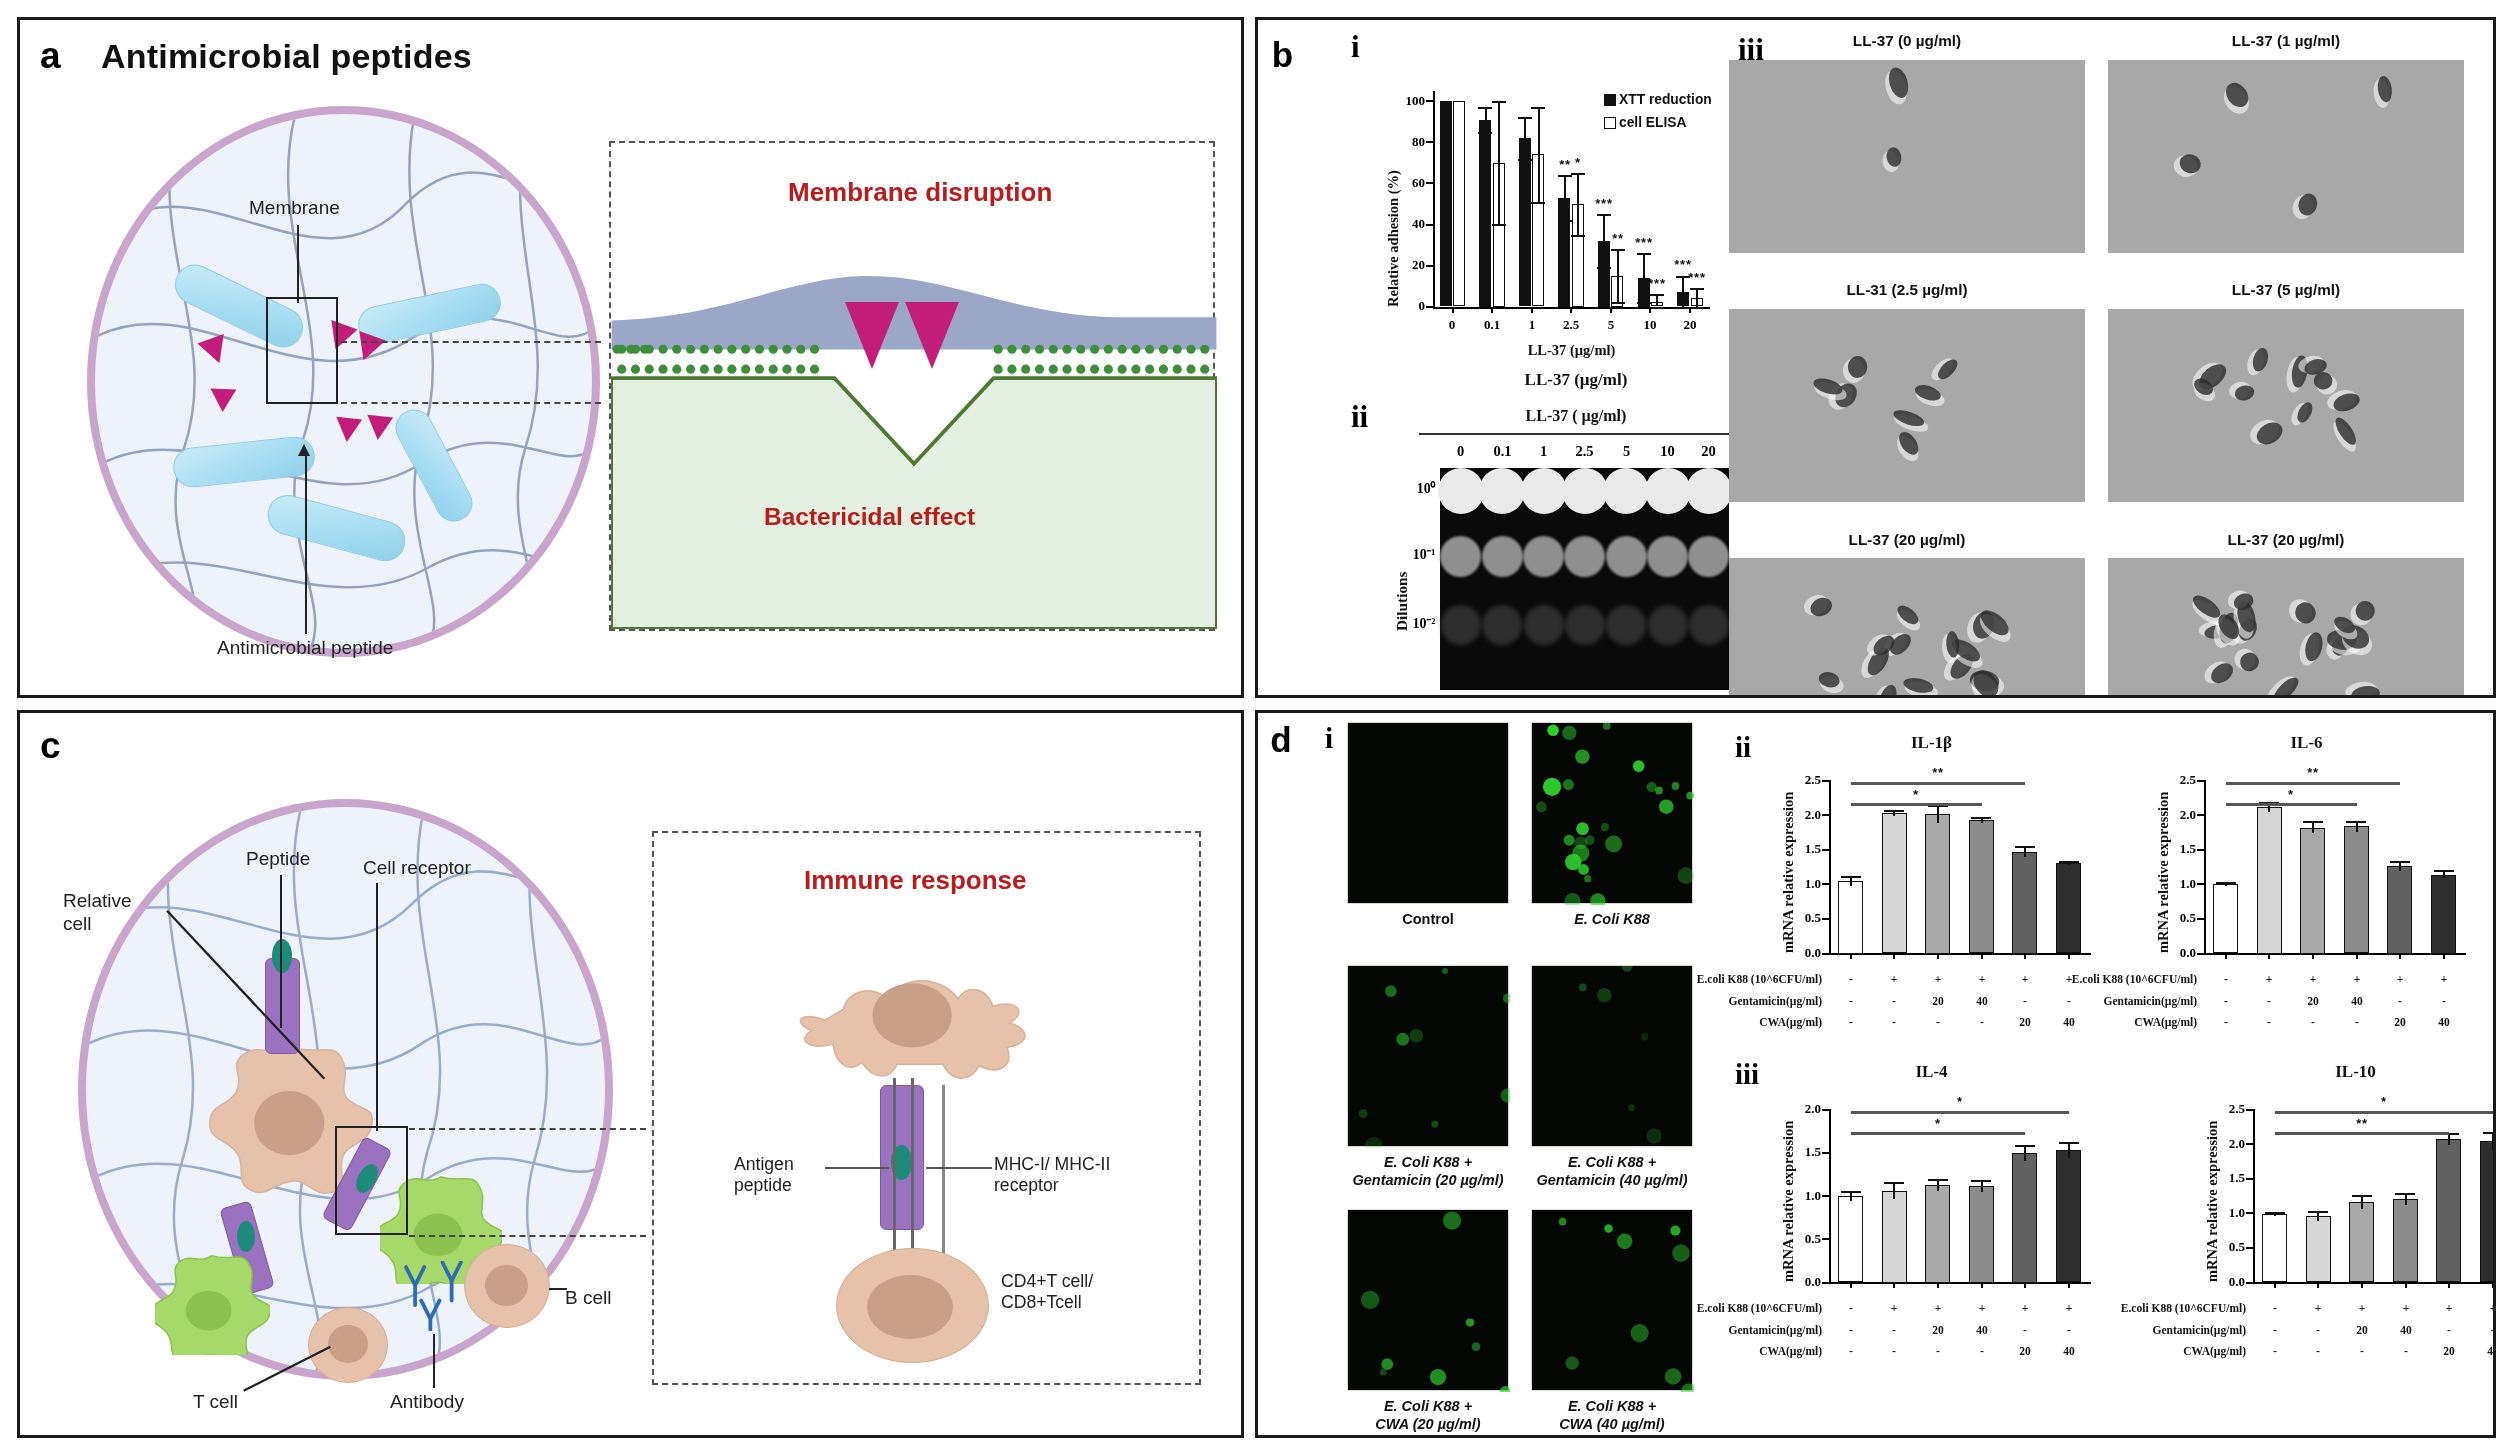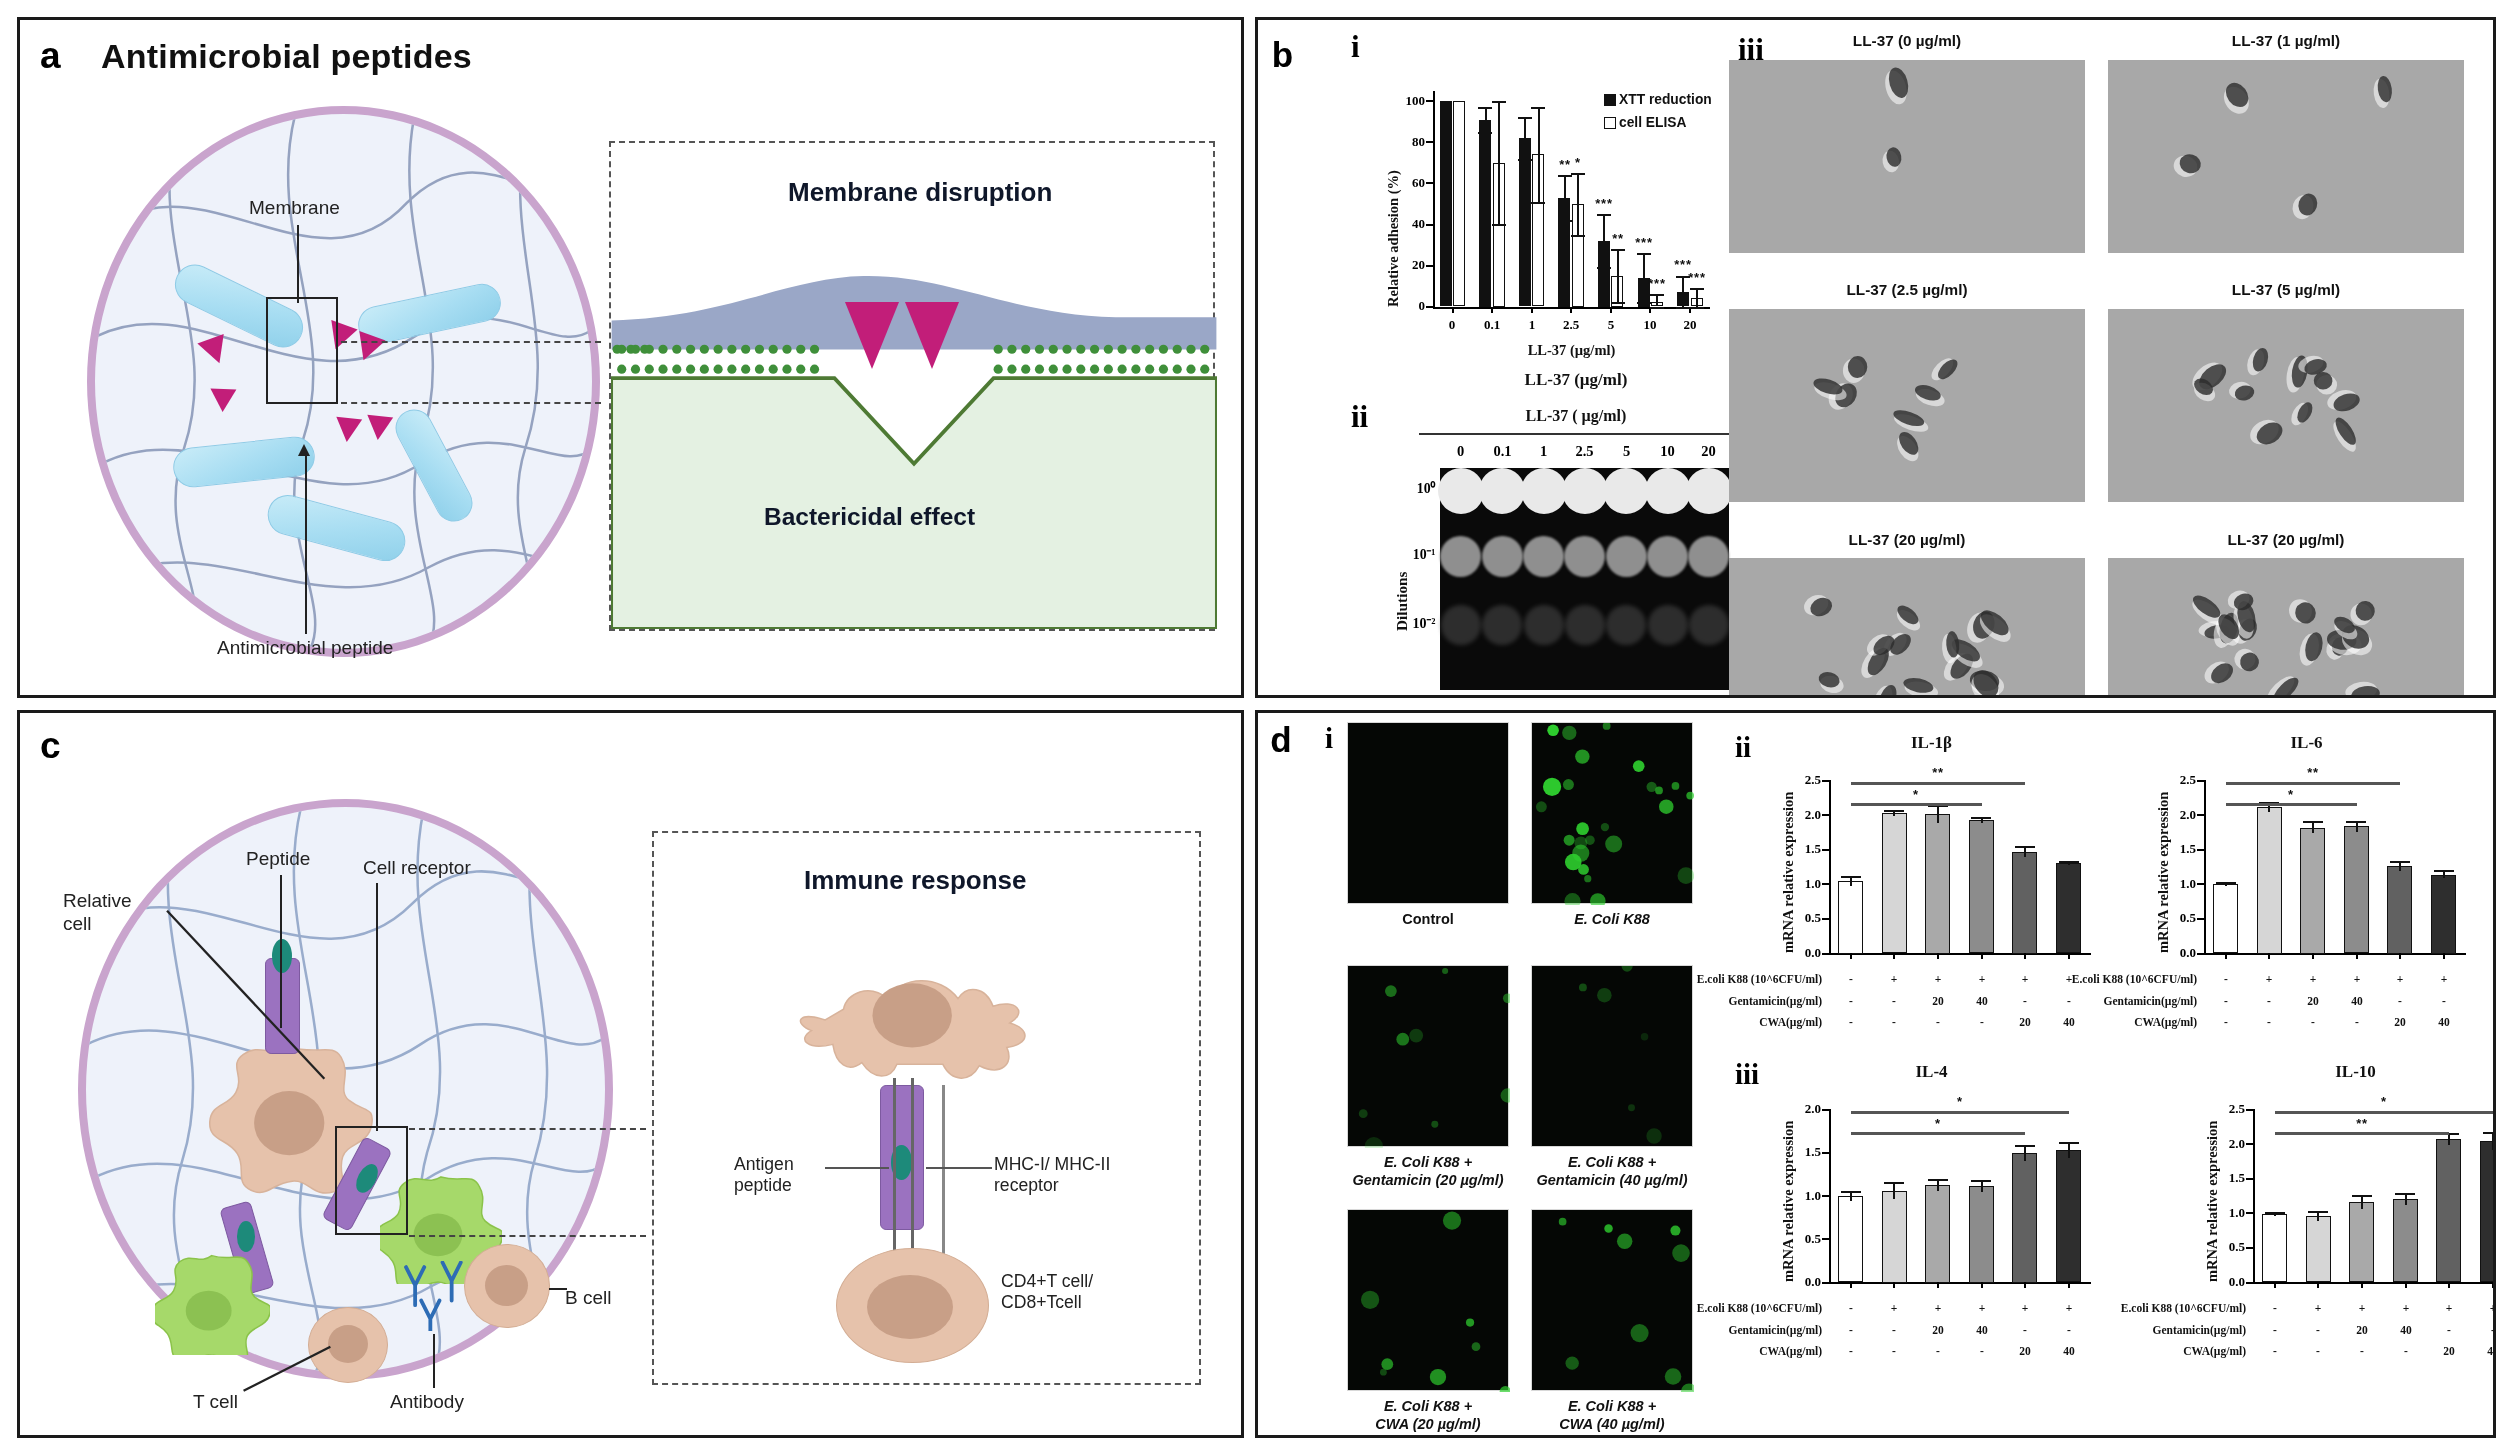--- a/index.html
+++ b/index.html
@@ -42,21 +42,21 @@
   .amp-tri { position:absolute; width:0; height:0; }
 
   .lbl { position:absolute; font-size:19px; color:#222; line-height:1.2; }
   .lbl.small { font-size:17.6px; }
   .leader { position:absolute; background:#222; }
 
   
   .inset-dashed {
     position:absolute; border:2.3px dashed #555; background:#fff;
   }
-  .inset-title { position:absolute; font-weight:bold; font-size:26px; color:#0f172a; }
+  .inset-title { position:absolute; font-weight:bold; font-size:26px; color:#b91c1c; }
 
   
   .chart { position:absolute; }
   .axis-line { position:absolute; background:#000; }
   .ytick-label { position:absolute; font-size:13px; text-align:right; font-family:"Liberation Serif", serif; font-weight:bold; color:#000;}
   .xtick-label { position:absolute; font-size:13px; text-align:center; font-family:"Liberation Serif", serif; font-weight:bold; color:#000;}
   .ytick-mark { position:absolute; background:#000; height:1.5px; width:6.9px; }
   .xtick-mark { position:absolute; background:#000; width:1.5px; height:6.1px; }
   .axis-title-y {
     position:absolute; transform-origin:0 0; transform:rotate(-90deg);
@@ -542,21 +542,21 @@
             <ellipse cx="262.0676084533608" cy="193.18246913580248" rx="16.063618827160493" ry="13.482064471879287" fill="#ffffff" opacity=".55" transform="rotate(106.9945987654321 259.0676084533608 190.18246913580248)"></ellipse>
             <ellipse cx="257.0676084533608" cy="188.18246913580248" rx="14.457256944444444" ry="12.133858024691358" fill="#2c2c2c" opacity=".8" transform="rotate(106.9945987654321 259.0676084533608 190.18246913580248)"></ellipse>
             <ellipse cx="363.6480375514403" cy="43.02382716049382" rx="19.297650891632372" ry="10.129848251028807" fill="#ffffff" opacity=".55" transform="rotate(82.22993827160494 360.6480375514403 40.02382716049382)"></ellipse>
             <ellipse cx="358.6480375514403" cy="38.02382716049382" rx="17.367885802469136" ry="9.116863425925928" fill="#2c2c2c" opacity=".8" transform="rotate(82.22993827160494 360.6480375514403 40.02382716049382)"></ellipse>
             <ellipse cx="108.14757673182442" cy="139.83555555555557" rx="13.769594478737996" ry="15.569041495198903" fill="#ffffff" opacity=".55" transform="rotate(106.30787037037037 105.14757673182442 136.83555555555557)"></ellipse>
             <ellipse cx="103.14757673182442" cy="134.83555555555557" rx="12.392635030864197" ry="14.012137345679013" fill="#2c2c2c" opacity=".8" transform="rotate(106.30787037037037 105.14757673182442 136.83555555555557)"></ellipse>
             <ellipse cx="171.6257938957476" cy="51.17320987654321" rx="19.06895576131687" ry="14.524952846364883" fill="#ffffff" opacity=".55" transform="rotate(53.117283950617285 168.6257938957476 48.17320987654321)"></ellipse>
             <ellipse cx="166.6257938957476" cy="46.17320987654321" rx="17.162060185185187" ry="13.072457561728395" fill="#2c2c2c" opacity=".8" transform="rotate(53.117283950617285 168.6257938957476 48.17320987654321)"></ellipse>
           </svg>
         </div>
-        <div class="micro-cap" style="left:0px; top:249px; width:356px;">LL-37 (2.5 µg/ml)</div>
+        <div class="micro-cap" style="left:0px; top:249px; width:356px;">LL-31 (2.5 µg/ml)</div>
         <div class="micro" style="left:0px; top:277px; width:356px; height:193px;">
           <svg width="356" height="193" style="display:block" viewBox="0 0 466 252">
             <ellipse cx="286.4893261316872" cy="81.61545524691358" rx="17.857013031550068" ry="9.256288580246913" fill="#ffffff" opacity=".55" transform="rotate(134.2114197530864 283.4893261316872 78.61545524691358)"></ellipse>
             <ellipse cx="281.4893261316872" cy="76.61545524691358" rx="16.071311728395063" ry="8.330659722222222" fill="#2c2c2c" opacity=".8" transform="rotate(134.2114197530864 283.4893261316872 78.61545524691358)"></ellipse>
             <ellipse cx="169.27518432784638" cy="80.58462962962963" rx="15.927722050754458" ry="14.13375342935528" fill="#ffffff" opacity=".55" transform="rotate(90.51157407407406 166.27518432784638 77.58462962962963)"></ellipse>
             <ellipse cx="164.27518432784638" cy="75.58462962962963" rx="14.334949845679013" ry="12.720378086419753" fill="#2c2c2c" opacity=".8" transform="rotate(90.51157407407406 166.27518432784638 77.58462962962963)"></ellipse>
             <ellipse cx="153.39926268861456" cy="116.30704475308642" rx="18.30733024691358" ry="14.602010459533608" fill="#ffffff" opacity=".55" transform="rotate(122.87654320987654 150.39926268861456 113.30704475308642)"></ellipse>
             <ellipse cx="148.39926268861456" cy="111.30704475308642" rx="16.47659722222222" ry="13.141809413580248" fill="#2c2c2c" opacity=".8" transform="rotate(122.87654320987654 150.39926268861456 113.30704475308642)"></ellipse>
             <ellipse cx="239.5806970164609" cy="148.14381172839506" rx="23.400158607681753" ry="9.127109053497943" fill="#ffffff" opacity=".55" transform="rotate(18.52854938271605 236.5806970164609 145.14381172839506)"></ellipse>
             <ellipse cx="234.5806970164609" cy="143.14381172839506" rx="21.060142746913577" ry="8.214398148148149" fill="#2c2c2c" opacity=".8" transform="rotate(18.52854938271605 236.5806970164609 145.14381172839506)"></ellipse>

